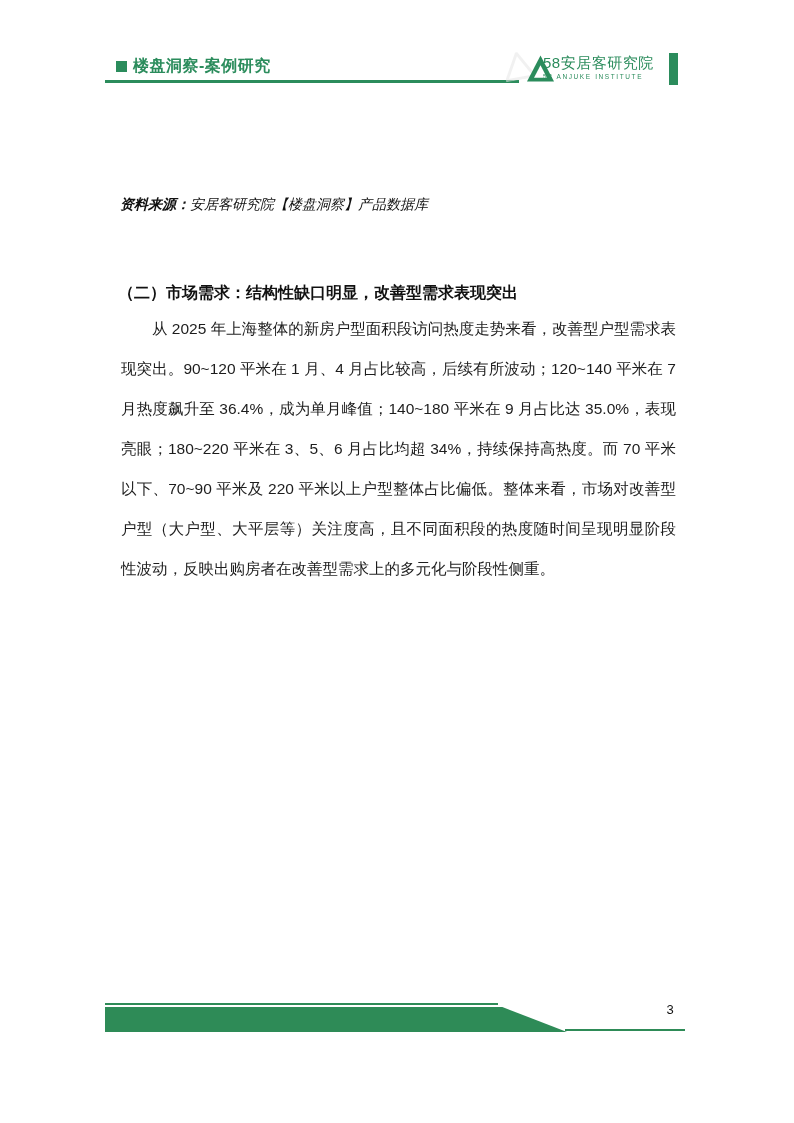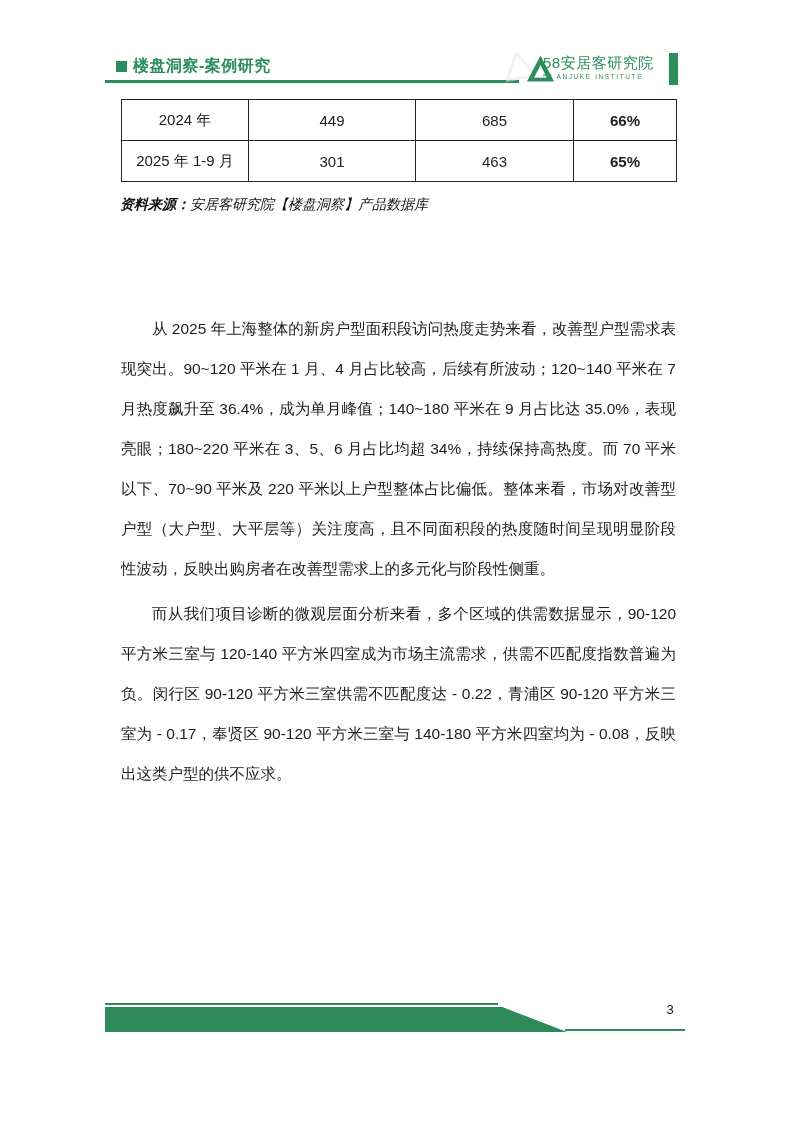--- a/index.html
+++ b/index.html
@@ -184,51 +184,29 @@
       <path d="M50 0 L100 96 L0 96 Z" fill="#2b8c5c"></path>
       <path d="M50 36 L74 82 L26 82 Z" fill="#ffffff"></path>
     </svg>
   </span>
   <div class="logo-text">
     <div class="logo-name">58安居客研究院</div>
     <div class="logo-sub">58 ANJUKE INSTITUTE</div>
   </div>
   <div class="hdr-vbar"></div>
 
-  <table class="data-table">
-    <colgroup>
-      <col style="width:127px">
-        <col style="width:167px">
-        <col style="width:158px">
-        <col style="width:103px">
-    </colgroup>
-    <tbody>
-      <tr>
-        <td>2024 年</td>
-        <td>449</td>
-        <td>685</td>
-        <td class="pct">66%</td>
-      </tr>
-      <tr>
-        <td>2025 年 1-9 月</td>
-        <td>301</td>
-        <td>463</td>
-        <td class="pct">65%</td>
-      </tr>
-    </tbody>
-  </table>
 
   <div class="source-note">
     <span class="lbl">资料来源：</span><span>安居客研究院【楼盘洞察】产品数据库</span>
   </div>
 
+  <h2 class="section-heading">（二）市场需求：结构性缺口明显，改善型需求表现突出</h2>
 
   <div class="body-text">
     <p>从 2025 年上海整体的新房户型面积段访问热度走势来看，改善型户型需求表现突出。90~120 平米在 1 月、4 月占比较高，后续有所波动；120~140 平米在 7 月热度飙升至 36.4%，成为单月峰值；140~180 平米在 9 月占比达 35.0%，表现亮眼；180~220 平米在 3、5、6 月占比均超 34%，持续保持高热度。而 70 平米以下、70~90 平米及 220 平米以上户型整体占比偏低。整体来看，市场对改善型户型（大户型、大平层等）关注度高，且不同面积段的热度随时间呈现明显阶段性波动，反映出购房者在改善型需求上的多元化与阶段性侧重。</p>
-    <p>而从我们项目诊断的微观层面分析来看，多个区域的供需数据显示，90-120 平方米三室与 120-140 平方米四室成为市场主流需求，供需不匹配度指数普遍为负。闵行区 90-120 平方米三室供需不匹配度达 - 0.22，青浦区 90-120 平方米三室为 - 0.17，奉贤区 90-120 平方米三室与 140-180 平方米四室均为 - 0.08，反映出这类户型的供不应求。</p>
   </div>
 
   <div class="f-line-top"></div>
   <div class="f-bar"></div>
   <div class="f-line-bot"></div>
   <div class="page-num">3</div>
 
 </div>
 
 </body></html>

